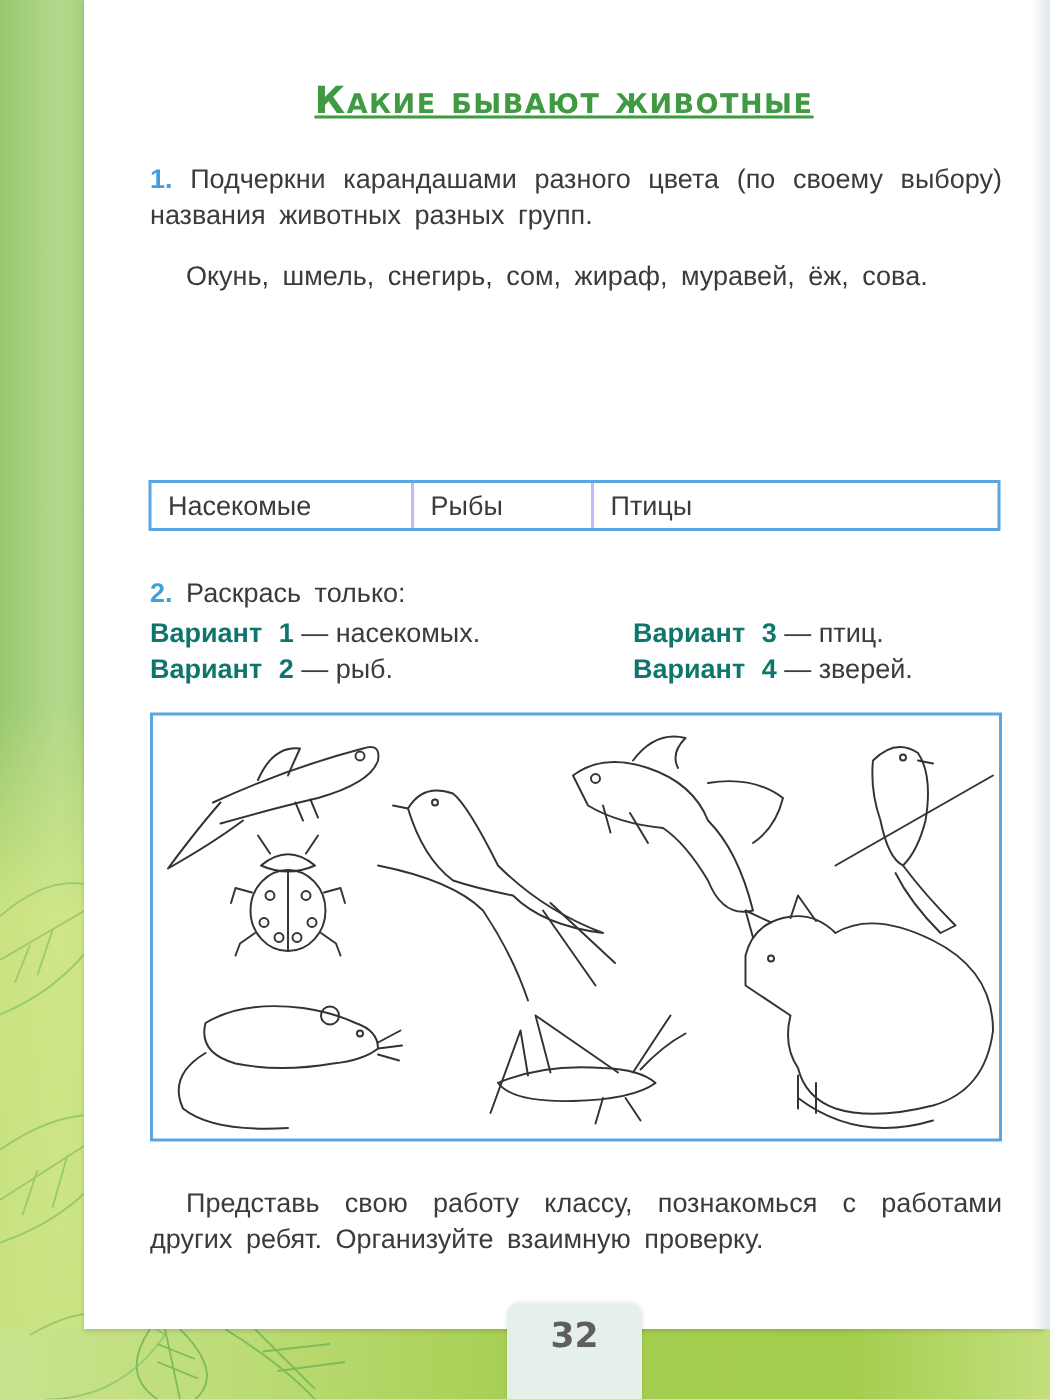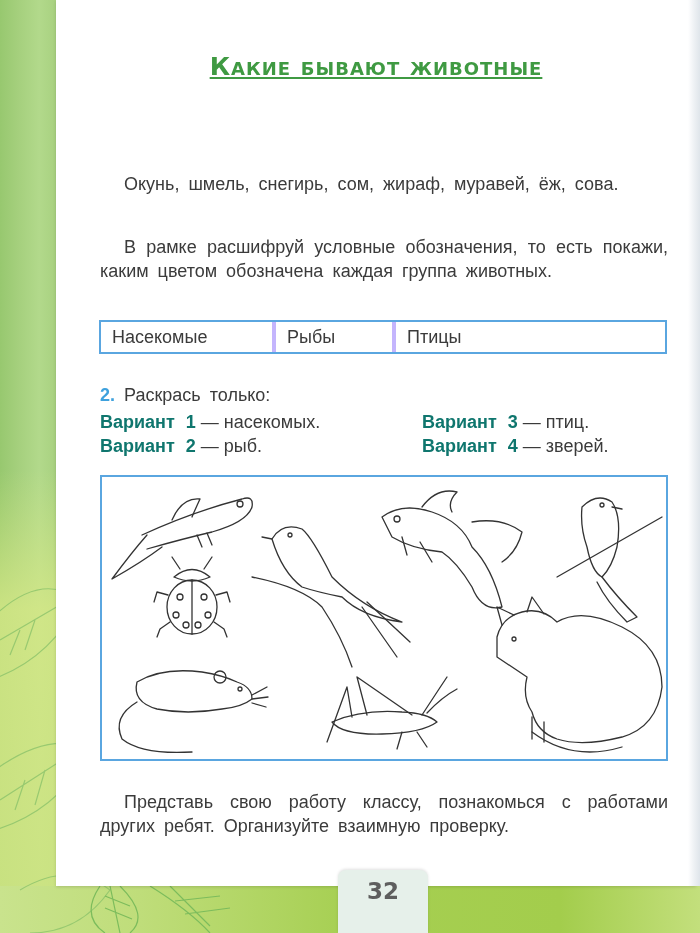--- a/index.html
+++ b/index.html
@@ -43,21 +43,21 @@
     text-align:justify; text-align-last:left;
     word-spacing:4px;
   }
   .num { color:#3ea1dd; font-weight:bold; }
   .indent { text-indent:24px; }
   .legend-table {
     position:absolute; left:43px; top:320px; width:568px; height:34px;
     display:flex; border:2px solid #5aa6e0; box-sizing:border-box;
   }
   .legend-cell {
-    height:100%; border-right:4px solid #c4b5fd; box-sizing:border-box;
+    height:100%; border-right:2px solid #c4b5fd; box-sizing:border-box;
     padding-left:11px; font-size:18px; line-height:30px; color:#3b3b3b;
   }
   .legend-cell:last-child { border-right:none; }
   .variants {
     position:absolute; left:44px; top:410px; width:568px;
     font-size:18px; line-height:24px; color:#3b3b3b;
   }
   .variant { position:absolute; white-space:nowrap; }
   .variant b { font-weight:bold; color:#0f766e; word-spacing:6px; }
   .picture {
@@ -96,24 +96,27 @@
     <path d="M60 0 Q90 30 70 47"></path>
     <path d="M50 0 L60 47 M45 10 L70 20 M45 22 L72 33"></path>
     <path d="M90 0 Q130 25 150 47"></path>
     <path d="M110 0 L150 40 M115 15 L160 10 M125 28 L170 22"></path>
   </g>
 </svg>
 
 <div class="page">
   <div class="title">Какие бывают животные</div>
 
+  <div class="text" style="top:107px">
+    <span class="num">1.</span>
+    <span>Подчеркни карандашами разного цвета (по своему выбору) названия животных разных групп.</span>
+  </div>
 
   <div class="text indent" style="top:172px">Окунь, шмель, снегирь, сом, жираф, муравей, ёж, сова.</div>
 
-  <div class="text indent" style="top:235px">В рамке расшифруй условные обозначения, то есть покажи, каким цветом обозначена каждая группа животных.</div>
 
   <div class="legend-table">
     <div class="legend-cell" style="width:175px">Насекомые</div>
     <div class="legend-cell" style="width:120px">Рыбы</div>
     <div class="legend-cell" style="width:118px">Птицы</div>
   </div>
 
   <div class="text" style="top:383px">
     <span class="num">2.</span>
     <span>Раскрась только:</span>

